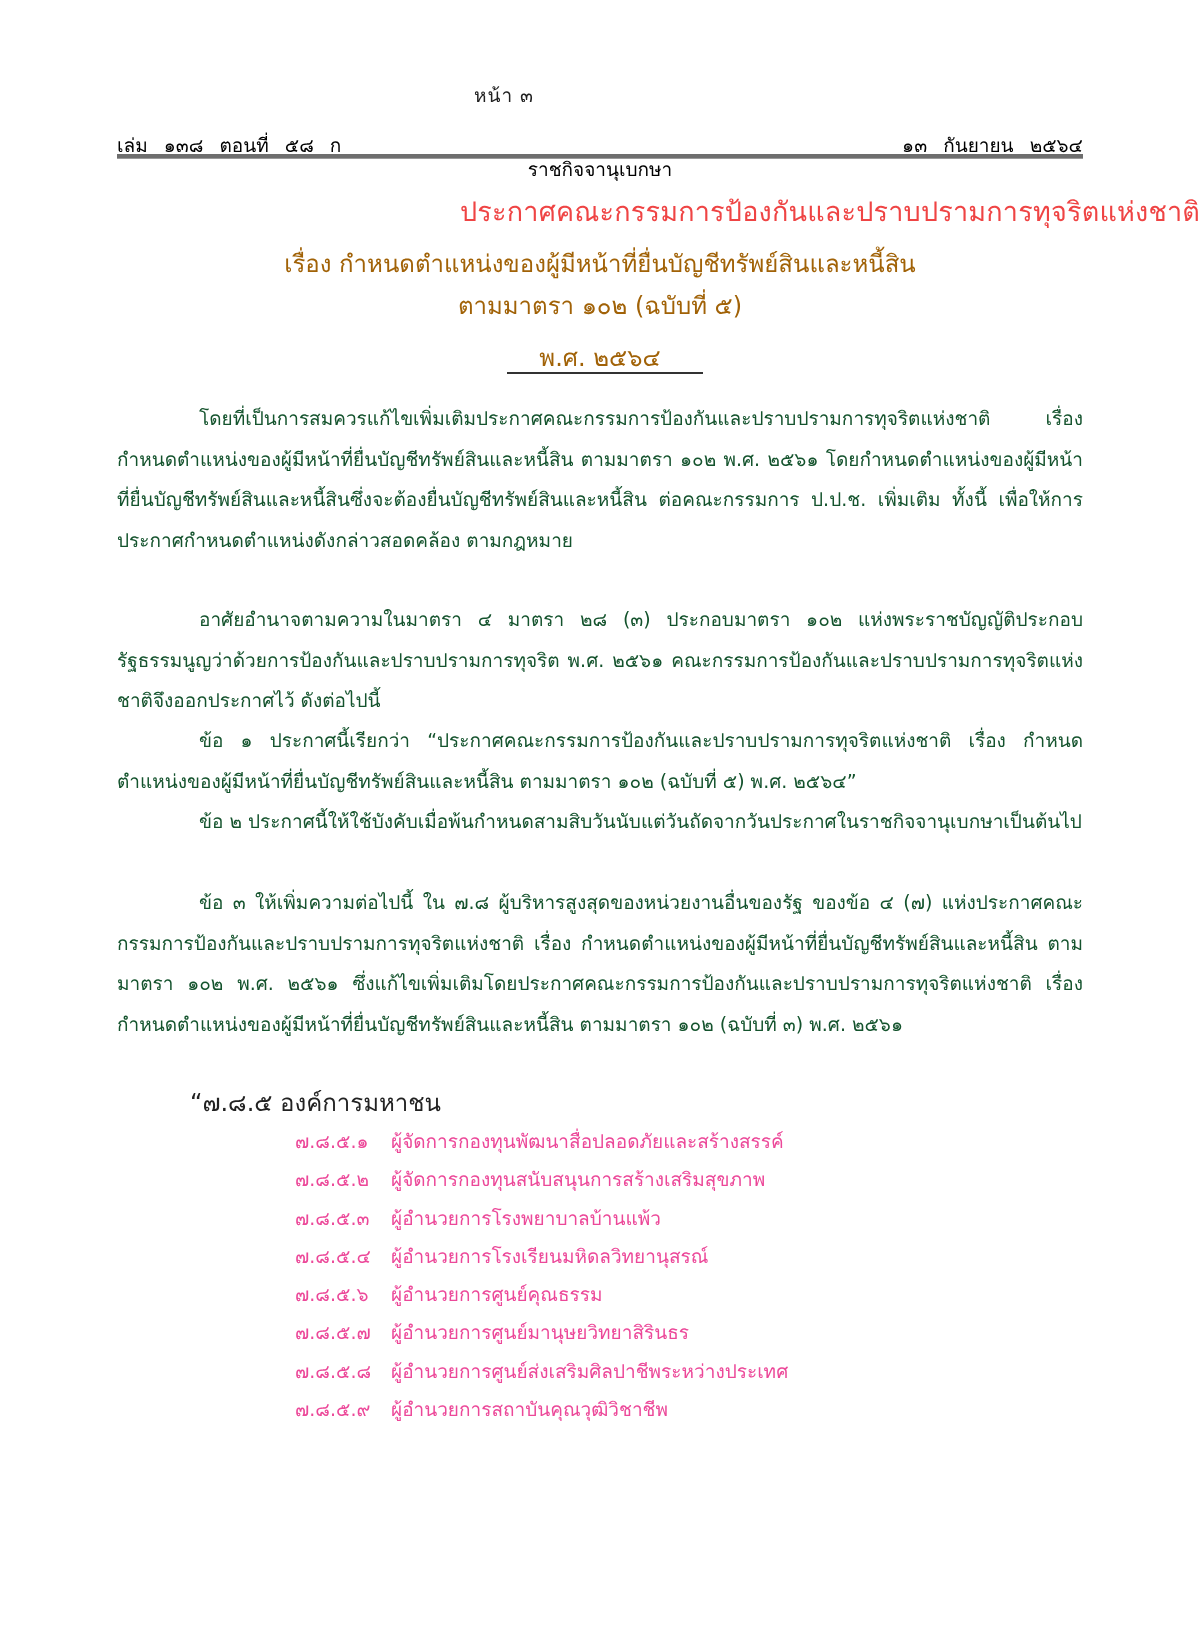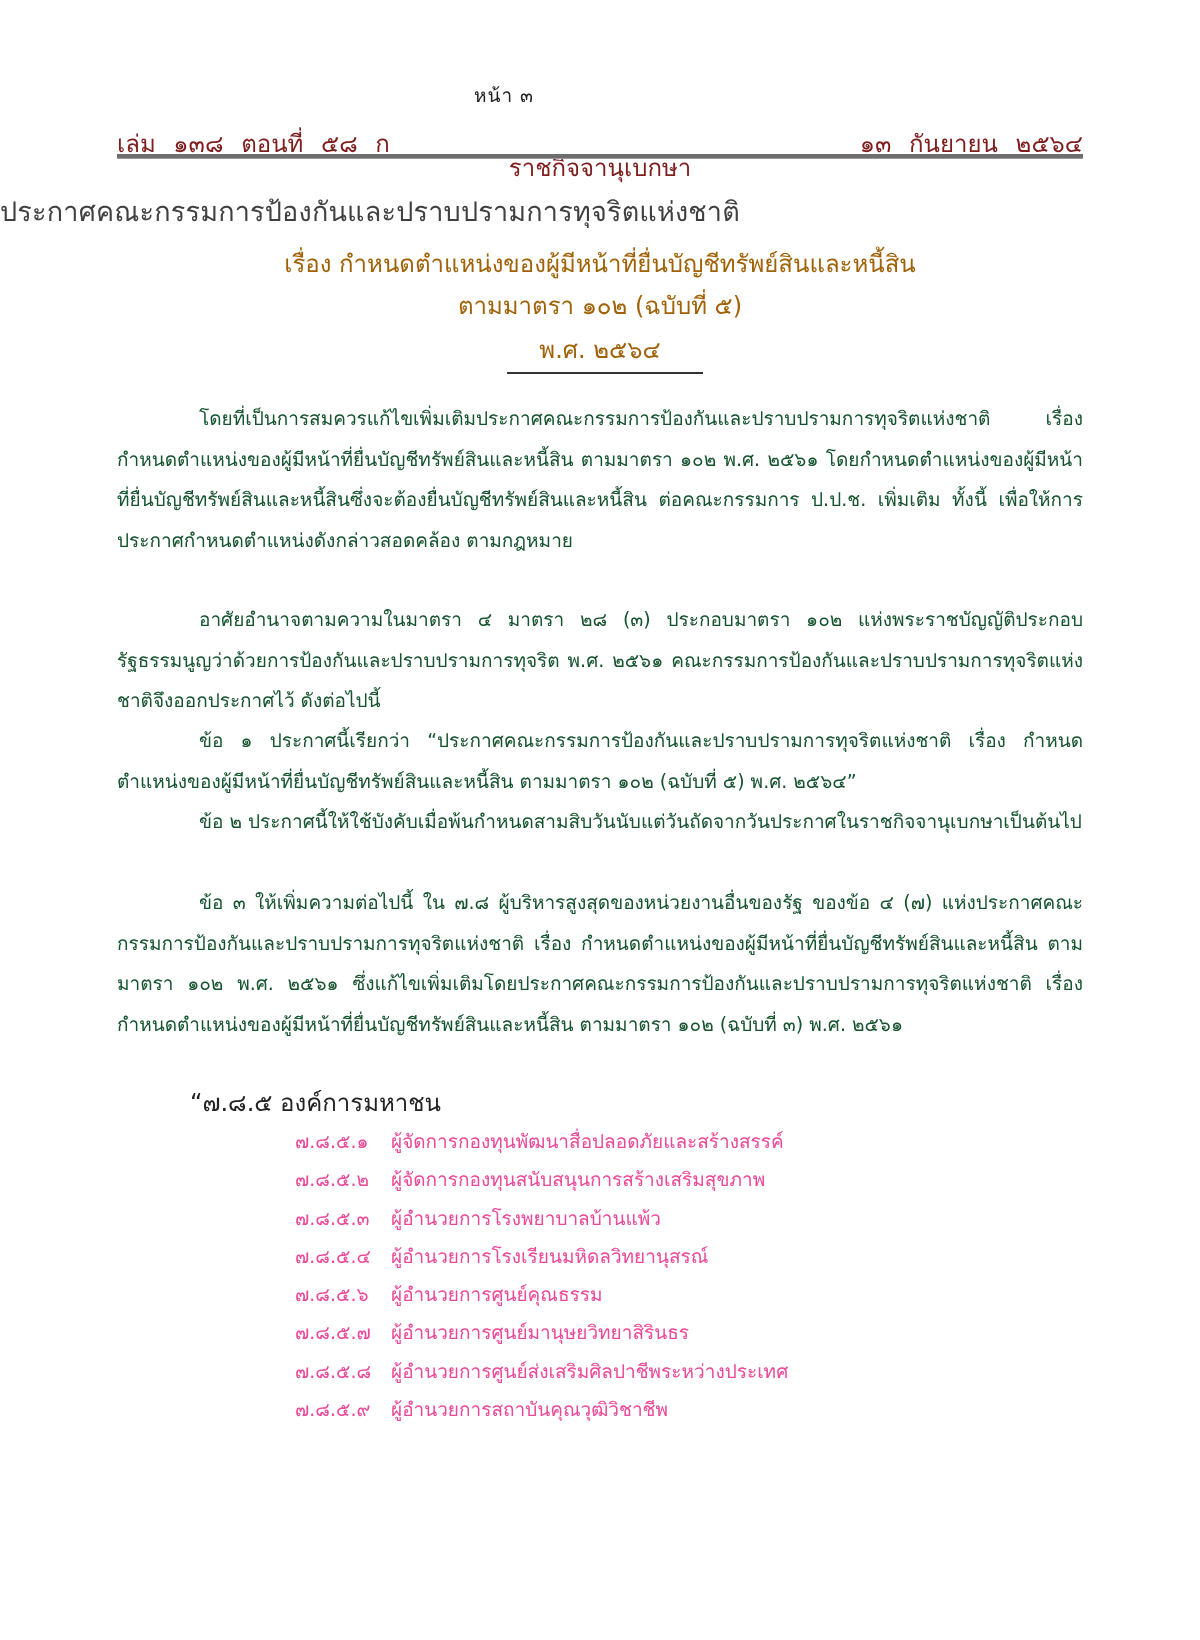--- a/index.html
+++ b/index.html
@@ -7,41 +7,41 @@
     width: 1200px; height: 1640px; position: relative; overflow: hidden;
     font-family: "DejaVu Sans", "Liberation Sans", sans-serif;
     color: #1a1a1a;
   }
   .page { position: absolute; left: 0; top: 0; width: 1200px; height: 1640px; }
   .hdr-page {
     position: absolute; top: 80px; left: 0; width: 1008px; text-align: center;
     font-size: 19px; letter-spacing: 1px; color: #222;
   }
   .hdr-row {
-    position: absolute; top: 124px; left: 117px; width: 966px; height: 30px;
-    font-size: 24px; color: #7f1d1d;
+    position: absolute; top: 130px; left: 117px; width: 966px; height: 30px;
+    font-size: 19px; color: #000000;
   }
   .hdr-left { position: absolute; left: 0; top: 0; white-space: nowrap; word-spacing: 10px; }
   .hdr-center { position: absolute; left: 0; width: 966px; text-align: center; top: 0; margin-top: 24px; }
   .hdr-right { position: absolute; right: 0; top: 0; white-space: nowrap; word-spacing: 10px; }
   .hdr-rule {
     position: absolute; top: 154px; left: 117px; width: 966px; height: 4px;
     background: #6e6e6e; border-bottom: 1px solid #9a9a9a;
   }
   .title {
-    position: absolute; top: 190px; left: 0; width: 1200px; text-align: left;
-    font-size: 27px; color: #404040; letter-spacing: 0.2px;
+    position: absolute; top: 190px; left: 0; width: 1200px; text-align: right;
+    font-size: 27px; color: #ef4444; letter-spacing: 0.2px;
   }
   .subtitle {
     position: absolute; left: 0; width: 1200px; text-align: center;
     font-size: 24px; color: #a16207;
   }
   .st1 { top: 244px; }
   .st2 { top: 286px; }
-  .st3 { top: 330px; }
+  .st3 { top: 338px; }
   .title-rule {
     position: absolute; top: 372px; left: 507px; width: 196px; height: 2px; background: #333;
   }
   .body-text {
     position: absolute; left: 117px; width: 966px; font-size: 19px; color: #14532d;
     line-height: 40.5px; text-align: justify;
   }
   .p1 { top: 398px; }
   .p2 { top: 599px; }
   .p3 { top: 720px; }

